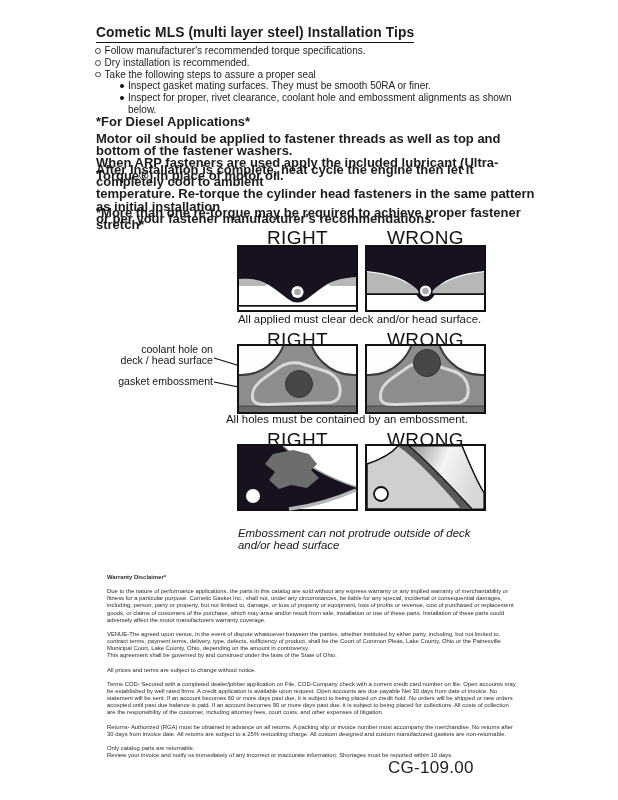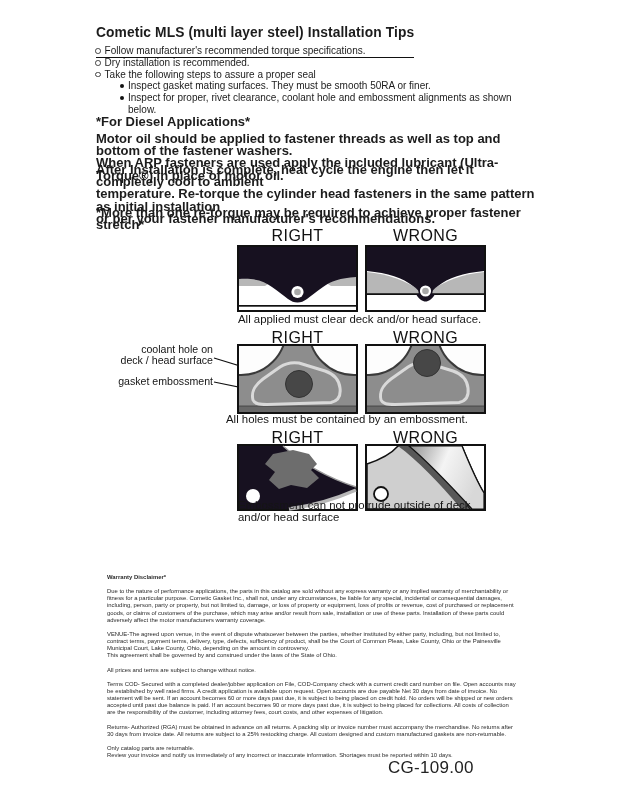--- a/index.html
+++ b/index.html
@@ -1,27 +1,27 @@
 <!DOCTYPE html>
 <html><head>
 <meta charset="utf-8">
 <style>
   html,body{margin:0;padding:0;background:#fff;}
   body{width:618px;height:800px;overflow:hidden;font-family:"Liberation Sans","DejaVu Sans",sans-serif;color:#1c1c1c;}
   .page{position:relative;width:618px;height:800px;background:#fff;}
   .abs{position:absolute;}
-  .title{left:96px;top:25px;font-size:13.8px;font-weight:bold;border-bottom:1.6px solid #111;padding-bottom:17px;letter-spacing:.1px;}
+  .title{left:96px;top:25px;font-size:13.8px;font-weight:bold;border-bottom:1.6px solid #111;padding-bottom:2px;letter-spacing:.1px;}
   .tips{left:95px;top:45px;width:440px;font-size:10px;line-height:11.8px;}
   .tip-row{display:flex;align-items:flex-start;}
   .b1{width:3.6px;height:3.6px;border:1px solid #444;border-radius:50%;margin:3.2px 4px 0 0;flex:none;}
   .b2{width:4px;height:4px;background:#111;border-radius:50%;margin:3.4px 4px 0 25px;flex:none;}
   .dz-head{left:96px;top:114px;font-size:13px;font-weight:bold;}
   .para{left:96px;top:0;width:440px;font-size:13px;line-height:12.2px;white-space:pre-line;font-weight:bold;}
   .p1{top:133px;} .p2{top:164px;} .pnote{top:207px;}
-  .rw-label{font-size:16px;letter-spacing:.4px;color:#111;text-align:center;width:121px;}
+  .rw-label{font-size:19px;letter-spacing:.4px;color:#111;text-align:center;width:121px;}
   .caption{font-size:11.4px;color:#151515;}
   .cap2{line-height:11.6px;white-space:pre-line;}
   .figbox{width:121px;}
   svg{display:block;}
   .callout{font-size:10.6px;line-height:11.4px;text-align:right;color:#151515;white-space:pre-line;}
   .legal{left:107px;top:574px;width:409px;font-size:5.9px;line-height:7.15px;color:#2a2a2a;}
   .legal .lg-head{font-weight:bold;margin:0 0 7px 0;}
   .legal p{margin:0 0 7px 0;white-space:pre-line;}
   .pagenum{left:388px;top:758px;font-size:17px;color:#222;letter-spacing:.3px;}
 </style>
@@ -169,21 +169,21 @@
         </linearGradient>
       </defs>
       <rect x="1" y="1" width="119" height="65" fill="#ffffff" stroke="#111" stroke-width="2"></rect>
       <path d="M2,20 C14,16 26,10 33,2 L97,2 C106,24 114,41 119,49 L119,65 L2,65 Z" stroke="#111" stroke-width="1.5" fill="#cfcfcf"></path>
       <path d="M33,2 C52,16 74,38 96,65 L107,65 C84,40 62,17 44,2 Z" fill="#585858"></path>
       <path d="M44,2 L97,2 C106,24 114,41 119,49 L119,65 L107,65 C84,40 62,17 44,2 Z" fill="url(#g3)" stroke="#111" stroke-width="1.2"></path>
       <circle cx="16" cy="50" r="7" fill="#ffffff" stroke="#111" stroke-width="1.8"></circle>
     </svg>
   </div>
 
-  <div class="abs caption cap2" style="left:238px;top:500px;width:240px;">Embossment can not protrude outside of deck
+  <div class="abs caption cap2" style="left:238px;top:528px;width:240px;font-style:italic;">Embossment can not protrude outside of deck
 and/or head surface</div>
 
   <div class="abs legal">
     <p class="lg-head">Warranty Disclaimer*</p>
     <p>Due to the nature of performance applications, the parts in this catalog are sold without any express warranty or any implied warranty of merchantability or
 fitness for a particular purpose.  Cometic Gasket Inc., shall not, under any circumstances, be liable for any special, incidental or consequential damages,
 including, person, party or property, but not limited to, damage, or loss of property or equipment, loss of profits or revenue, cost of purchased or replacement
 goods, or claims of customers of the purchase, which may arise and/or result from sale, installation or use of these parts.  Installation of these parts could
 adversely affect the motor manufacturers warranty coverage.</p>
     <p>VENUE-The agreed upon venue, in the event of dispute whatsoever between the parties, whether instituted by either party, including, but not limited to,

